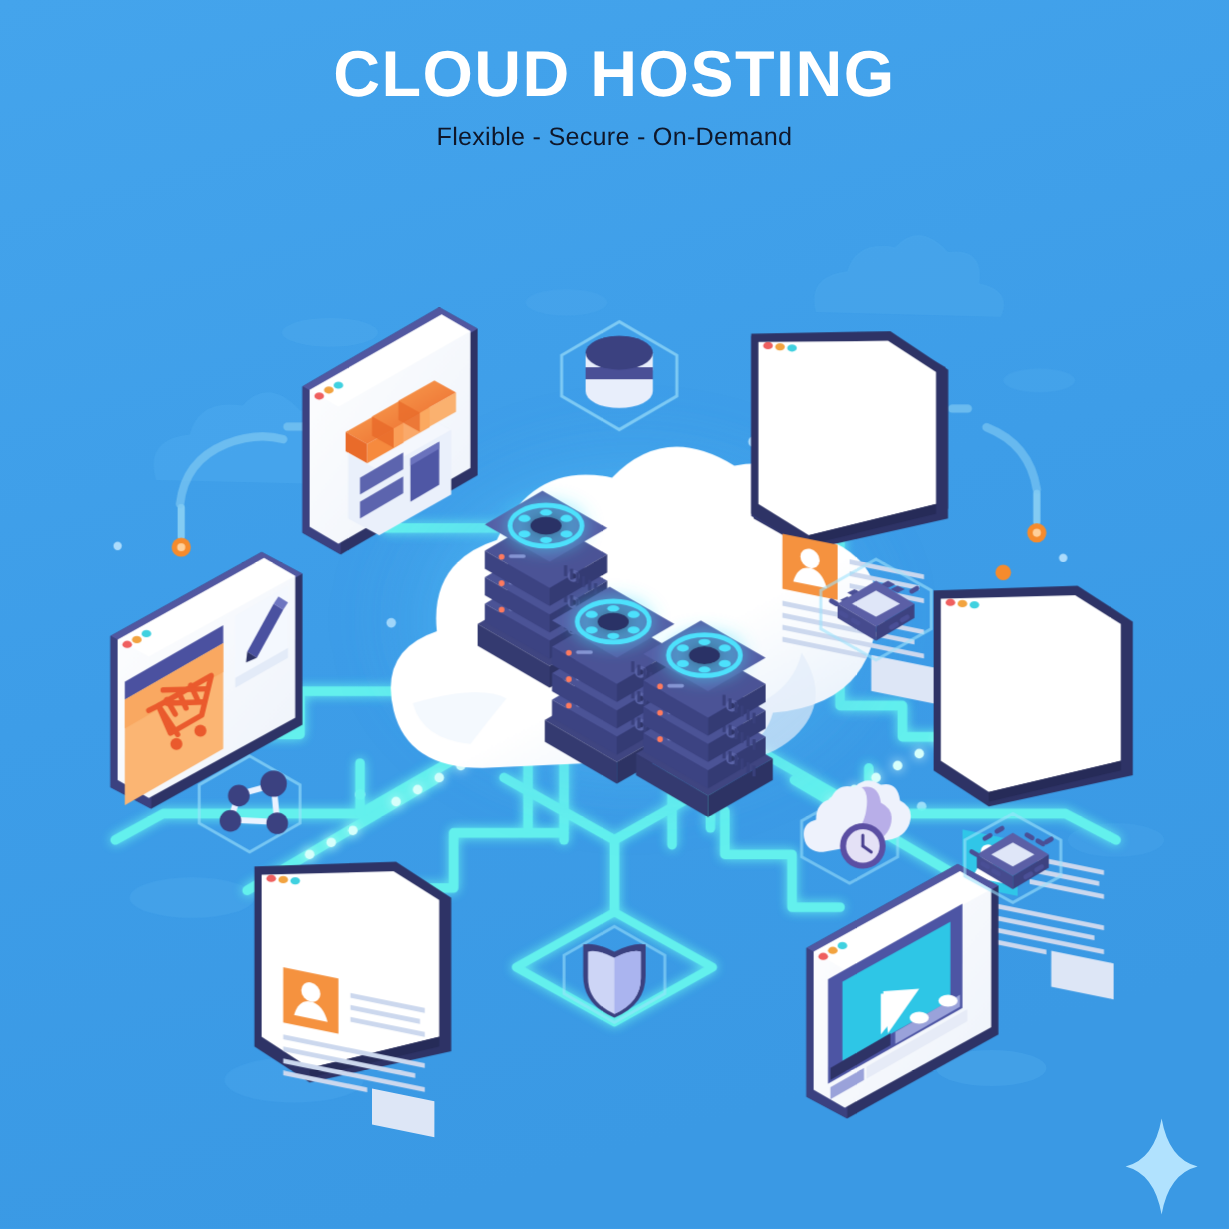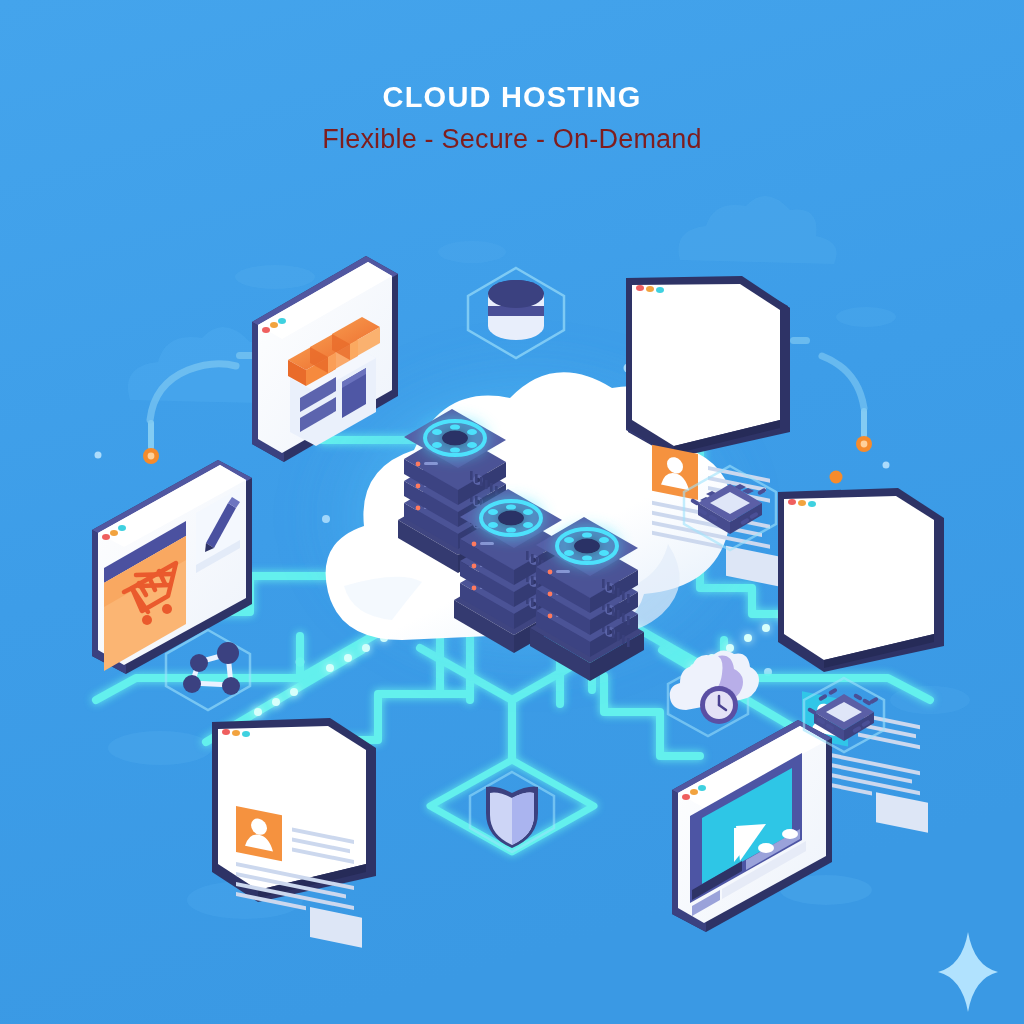--- a/index.html
+++ b/index.html
@@ -7,25 +7,25 @@
   body {
     font-family:"Liberation Sans", sans-serif;
     background:#3fa0ea;
     position:relative;
   }
   #stage { position:absolute; inset:0; width:1024px; height:1024px; }
   #stage svg { display:block; width:1024px; height:1024px; }
 
   .hdr { position:absolute; left:0; top:0; width:1024px; text-align:center; pointer-events:none; }
   .title {
-    font-size:29px; font-weight:bold; color:#ffffff; letter-spacing:1.2px;
-    margin-top:82px; line-height:1.05;
+    font-size:54px; font-weight:bold; color:#ffffff; letter-spacing:1.2px;
+    margin-top:34px; line-height:1.05;
   }
   .subtitle {
-    font-size:27px; color:#7f1d1d; margin-top:12px; font-weight:400; letter-spacing:.2px;
+    font-size:21px; color:#0f172a; margin-top:12px; font-weight:400; letter-spacing:.2px;
   }
 </style>
 </head>
 <body>
 
 <div id="stage">
 <svg viewBox="0 0 1024 1024" xmlns="http://www.w3.org/2000/svg">
   <defs>
     <linearGradient id="bgGrad" x1="0" y1="0" x2="0.3" y2="1">
       <stop offset="0%" stop-color="#44a4ec"></stop>

